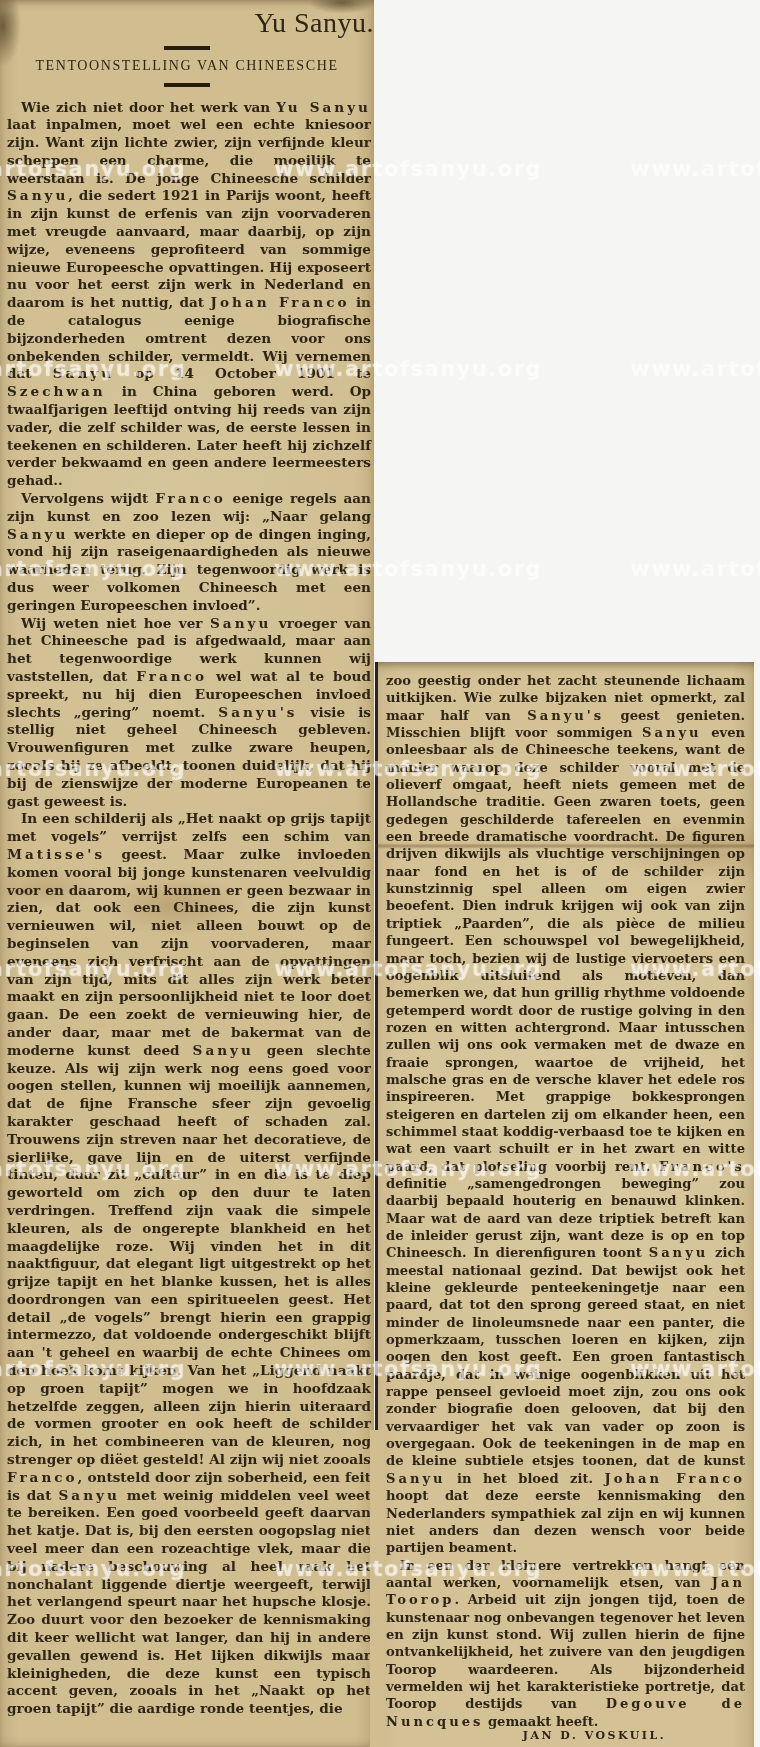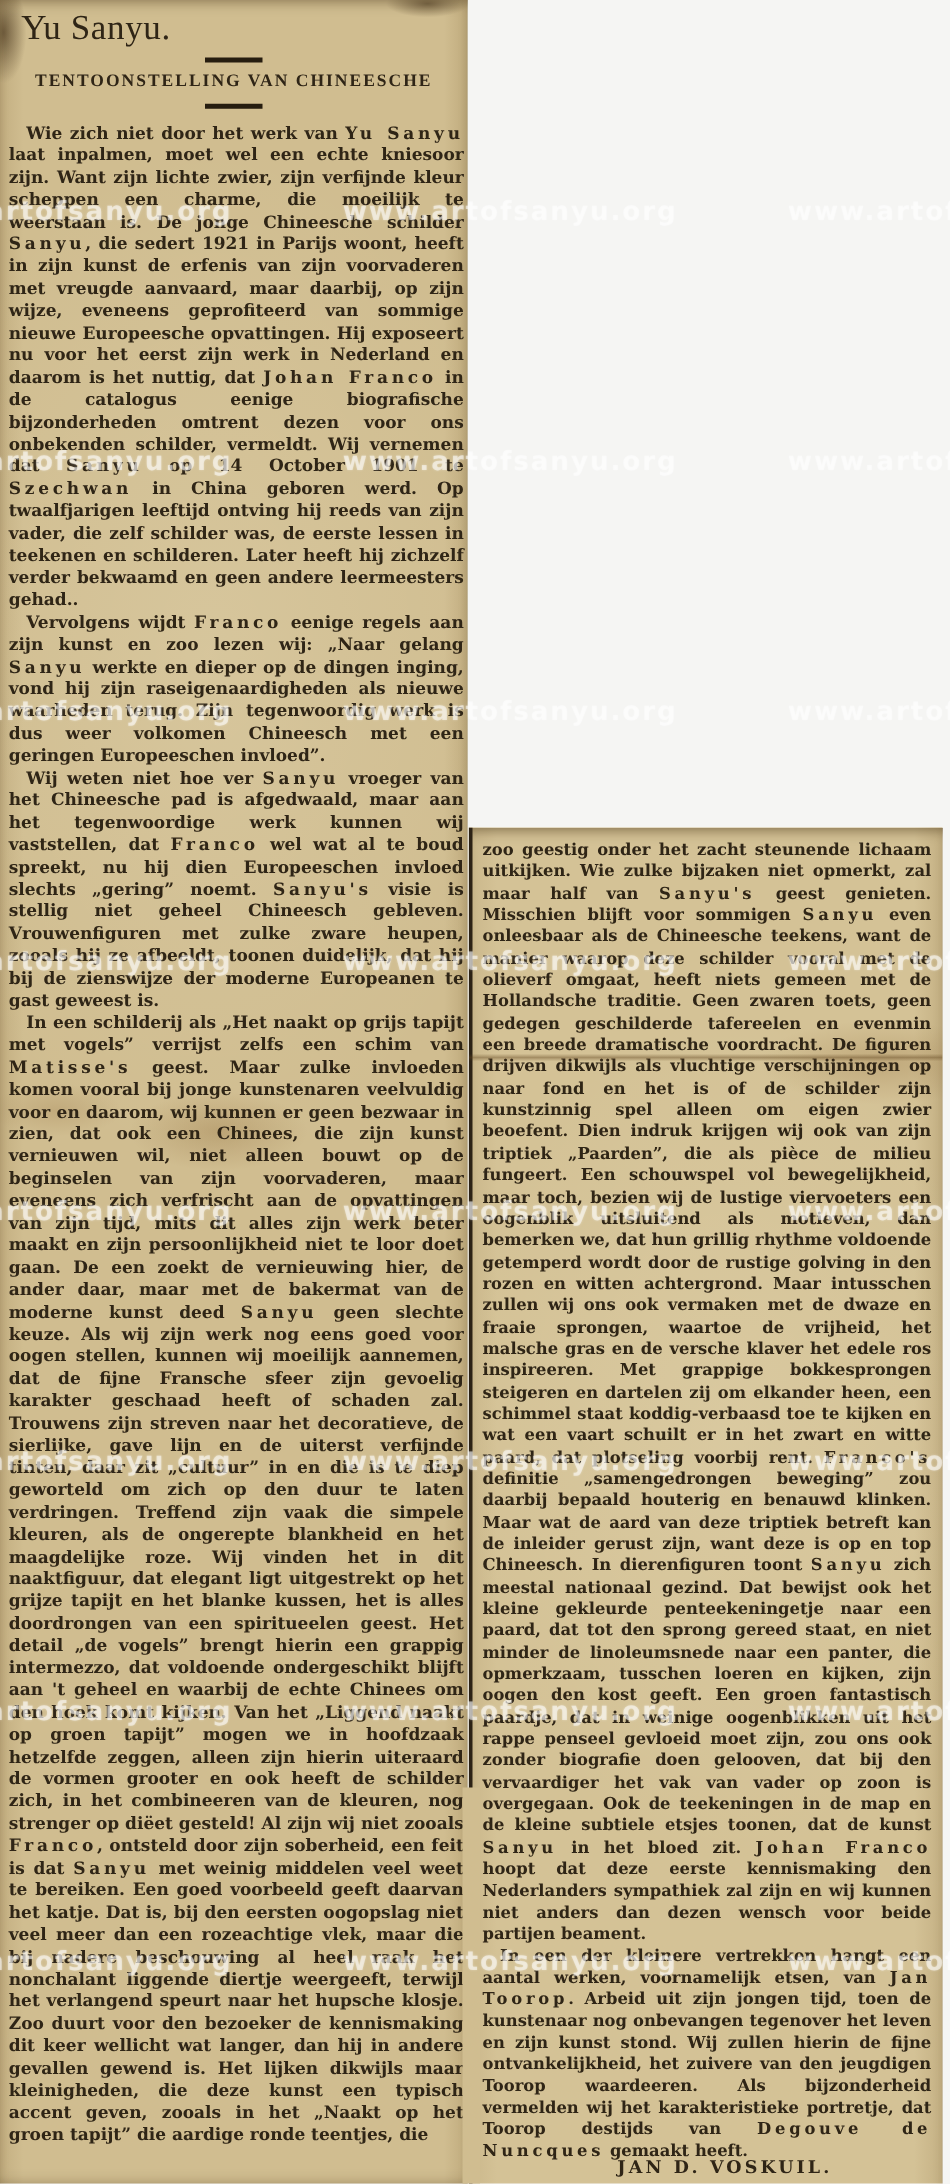--- a/index.html
+++ b/index.html
@@ -24,33 +24,33 @@
   .clip-right{left:375px;top:662px;width:379px;height:1085px;background-color:#d4c296;
     background-image:
       radial-gradient(ellipse 130px 45px at 330px 188px, rgba(133,94,44,0.25), rgba(133,94,44,0) 75%),
       radial-gradient(ellipse 280px 430px at 55% 45%, rgba(255,250,228,0.12), rgba(255,250,228,0) 80%),
       linear-gradient(90deg, rgba(115,86,38,0.10), rgba(115,86,38,0) 6%, rgba(115,86,38,0) 94%, rgba(115,86,38,0.16));
     box-shadow:inset 0 7px 10px -5px rgba(70,50,20,0.60);}
   .col-rule{position:absolute;left:0;top:0;bottom:0;width:3px;background:#2c2215;}
   .crease{position:absolute;left:0;right:0;top:181px;height:6px;
     background:linear-gradient(180deg, rgba(97,69,31,0) 0%, rgba(97,69,31,0.42) 50%, rgba(97,69,31,0) 100%);}
   .paper-bridge{position:absolute;left:370px;top:1430px;width:14px;height:317px;background:var(--paper);}
-  .title{margin:8px 0 0;text-align:left;font-family:"Liberation Serif",serif;font-weight:normal;
+  .title{margin:8px 0 0;text-align:right;font-family:"Liberation Serif",serif;font-weight:normal;
          font-size:28px;line-height:30px;letter-spacing:0.5px;padding-left:17px;}
   .rule{width:46px;height:4px;background:#261d0f;margin:8px auto 8px;}
-  .headline{margin:0;text-align:center;font-family:"Liberation Serif",serif;font-weight:bold;
+  .headline{margin:0;text-align:center;font-family:"Liberation Serif",serif;font-weight:normal;
             font-size:14px;line-height:16.5px;letter-spacing:1.6px;}
   .hl-line{display:block;}
   .col-text{text-align:justify;font-weight:bold;}
   #left-col{padding:4px 3px 0 7px;font-size:13.6px;line-height:17.8px;}
   #right-col{padding:10px 9px 0 11px;font-size:13.1px;line-height:17.35px;}
   .col-text p{margin:0;text-indent:14px;}
   .col-text p.noind{text-indent:0;}
   .spaced{letter-spacing:3px;}
-  .signature{position:absolute;right:88px;bottom:5px;font-weight:bold;font-size:14px;letter-spacing:2.5px;}
+  .signature{position:absolute;right:88px;bottom:5px;font-weight:bold;font-size:11px;letter-spacing:2.5px;}
   .watermark-row{position:absolute;left:-82px;width:1100px;white-space:pre;z-index:5;
     font-family:"DejaVu Sans",sans-serif;font-weight:bold;font-size:21px;letter-spacing:1.5px;
     color:var(--wm);text-shadow:0 0 2px rgba(255,255,255,0.35);pointer-events:none;}
 </style>
 </head>
 <body>
 
 <div class="scan">
 
   <div class="clip clip-left">

